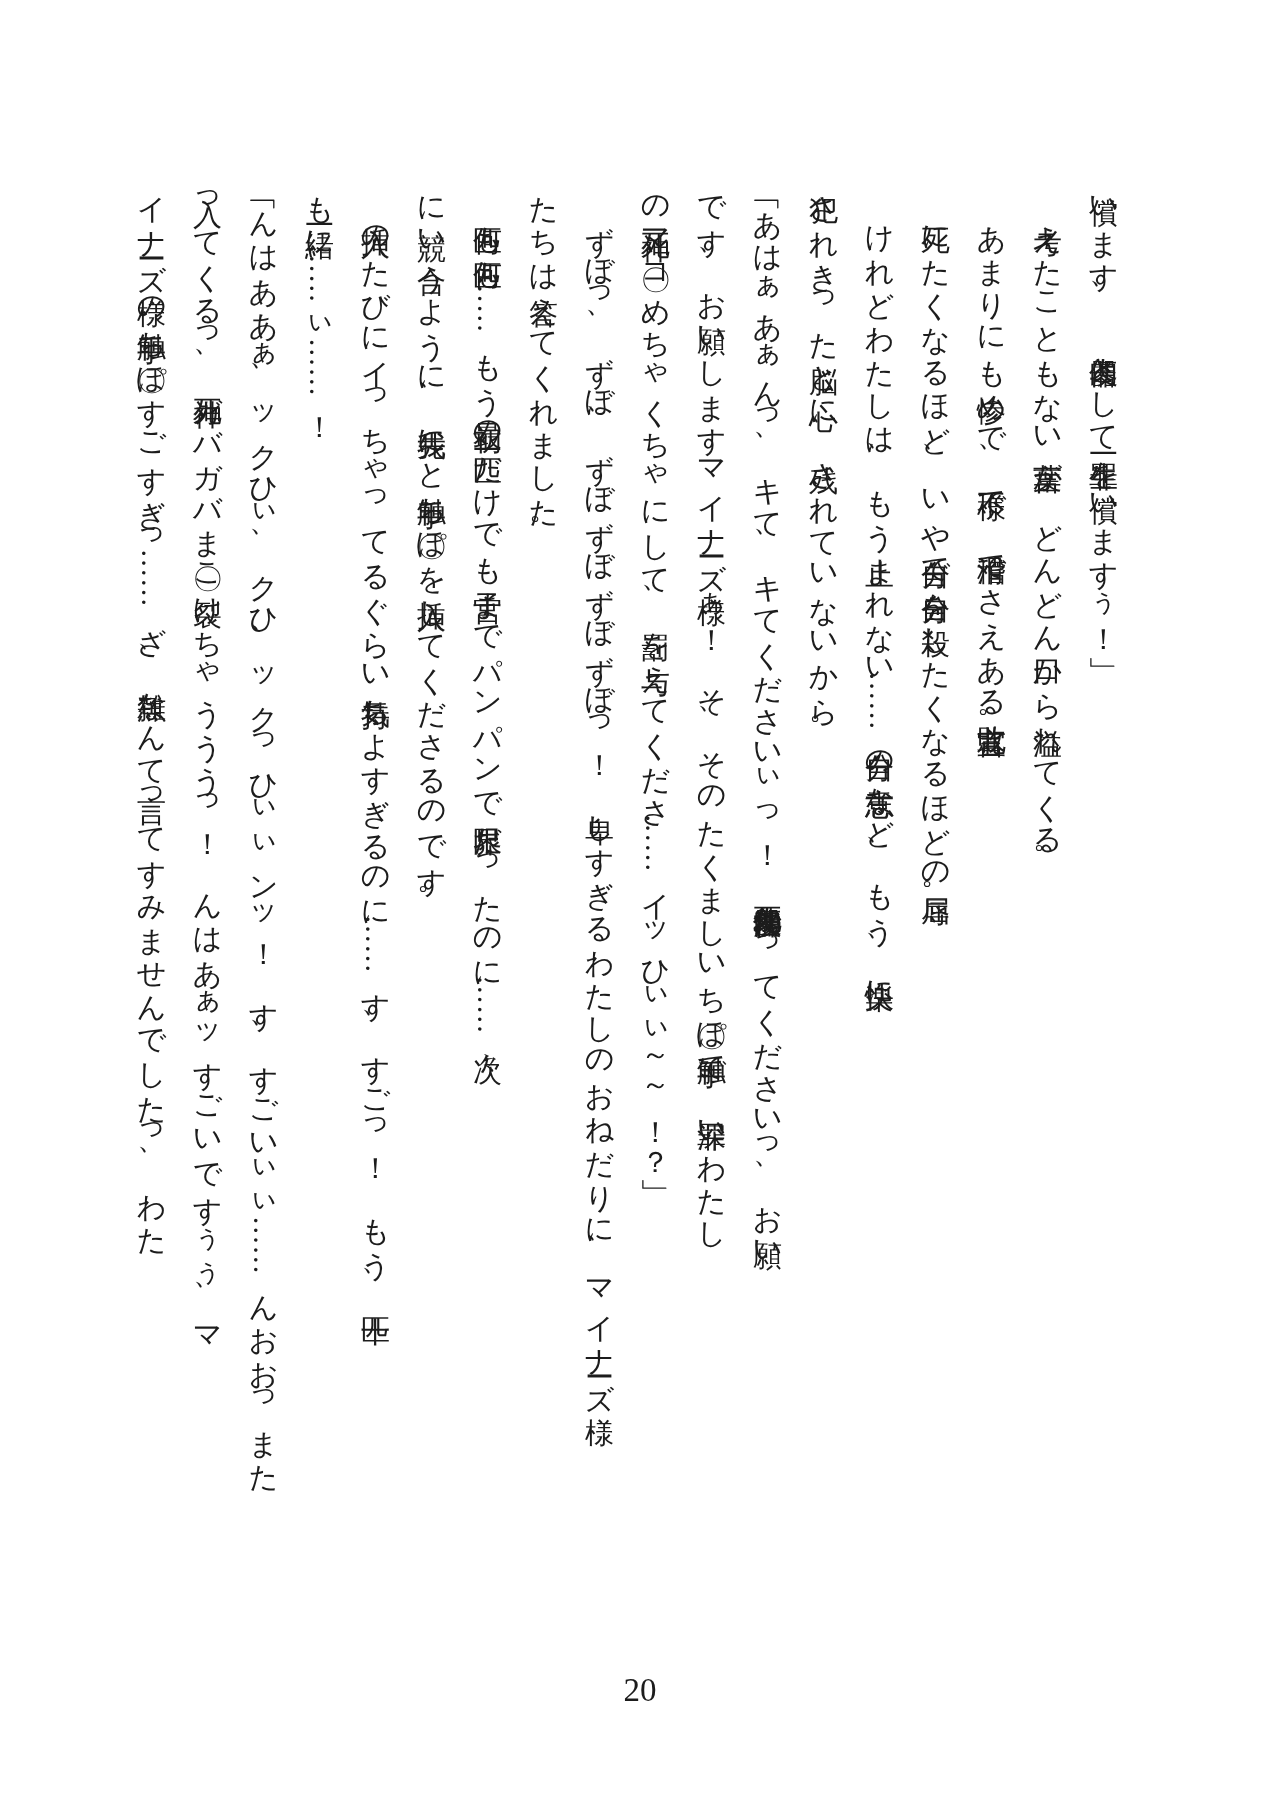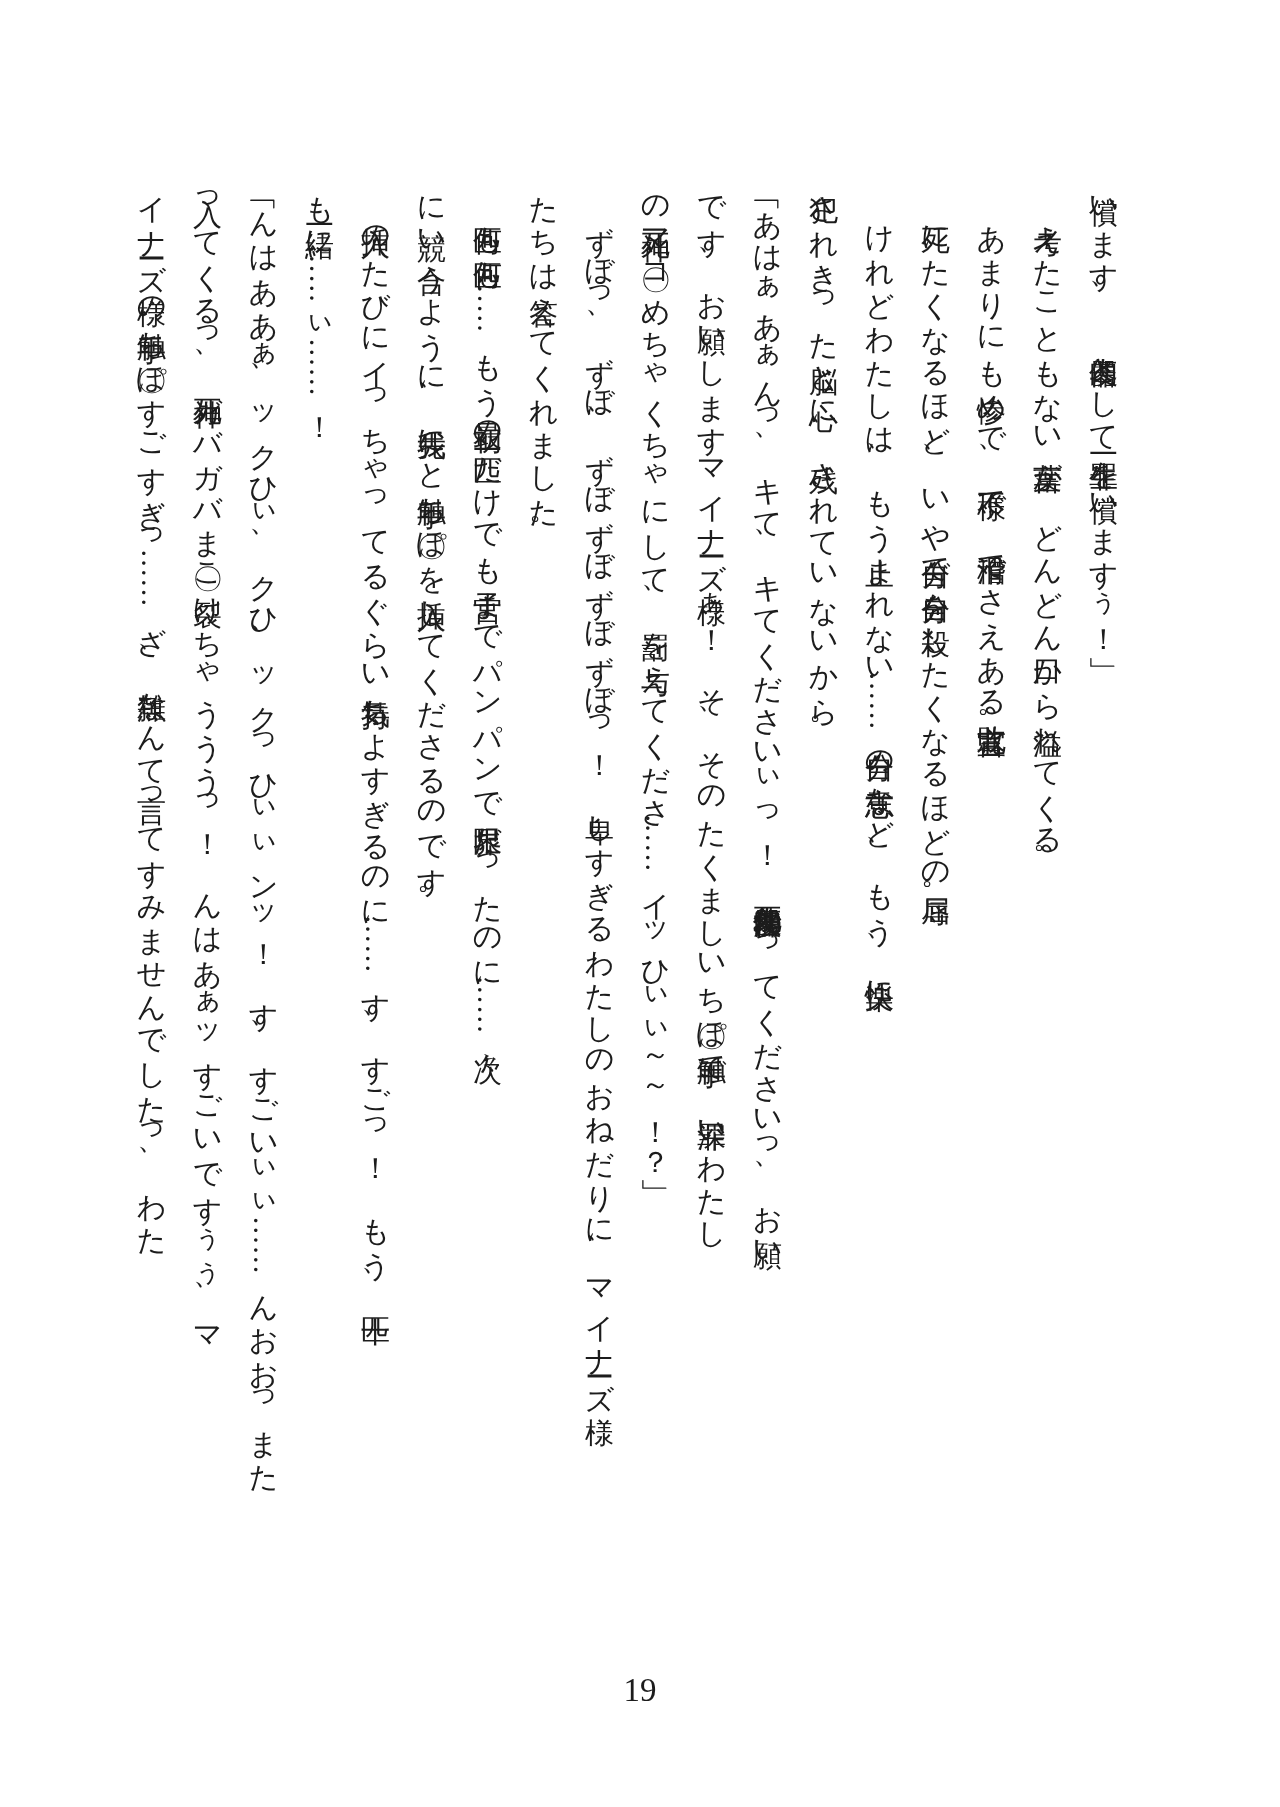--- a/index.html
+++ b/index.html
@@ -62,14 +62,14 @@
       <div class="tcol" style="text-indent: 1em;">ずぼっ、ずぼ、ずぼずぼずぼずぼっ！　卑しすぎるわたしのおねだりに、マイナーズ様</div>
       <div class="tcol" style="text-indent: 0em;">たちは答えてくれました。</div>
       <div class="tcol" style="text-indent: 1em;">何匹も何匹も……もう最初の一匹だけでも子宮までパンパンで限界だったのに……次々</div>
       <div class="tcol" style="text-indent: 0em;">に競い合うように、我先にと触手ち〇ぽを挿入してくださるのです。</div>
       <div class="tcol" style="text-indent: 1em;">挿入のたびにイっちゃってるぐらい気持ちよすぎるのに……す、すごっ！　もう、十匹</div>
       <div class="tcol" style="text-indent: 0em;">も一緒に……ぃ……！</div>
       <div class="tcol" style="text-indent: 0.5em;">「んはああぁ、ックひぃ、クひ、ックっひぃぃンッ！　す、すごいぃぃ……んおおっまた</div>
       <div class="tcol" style="text-indent: 0em;">入ってくるっ、死神ガバガバま〇こ裂けちゃうううっ！　んはあぁッすごいですぅぅ、マ</div>
       <div class="tcol" style="text-indent: 0em;">イナーズ様の触手ち〇ぽすごすぎっ……ざ、雑魚なんて言ってすみませんでしたっ、わた</div>
     </div>
-  <div class="page-number">19</div>
+  <div class="page-number">20</div>
 </div>
 
 </body></html>

